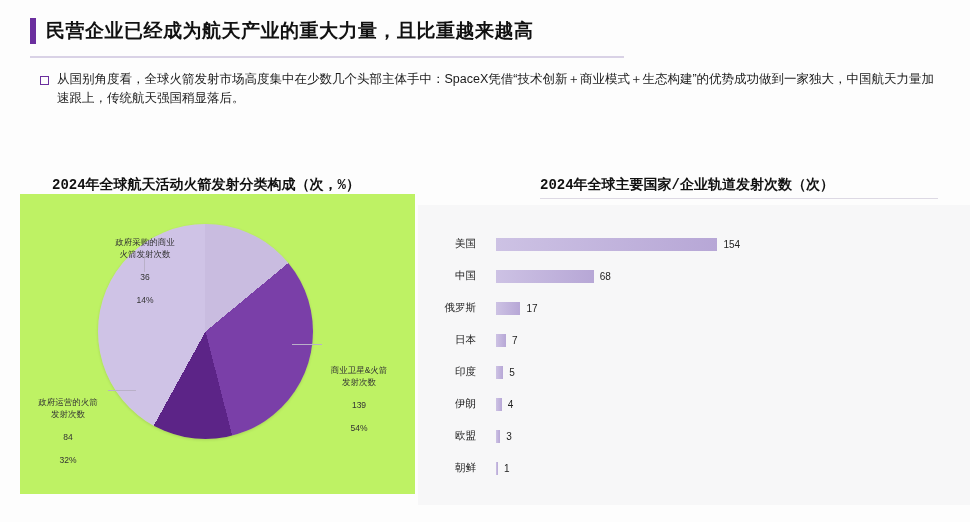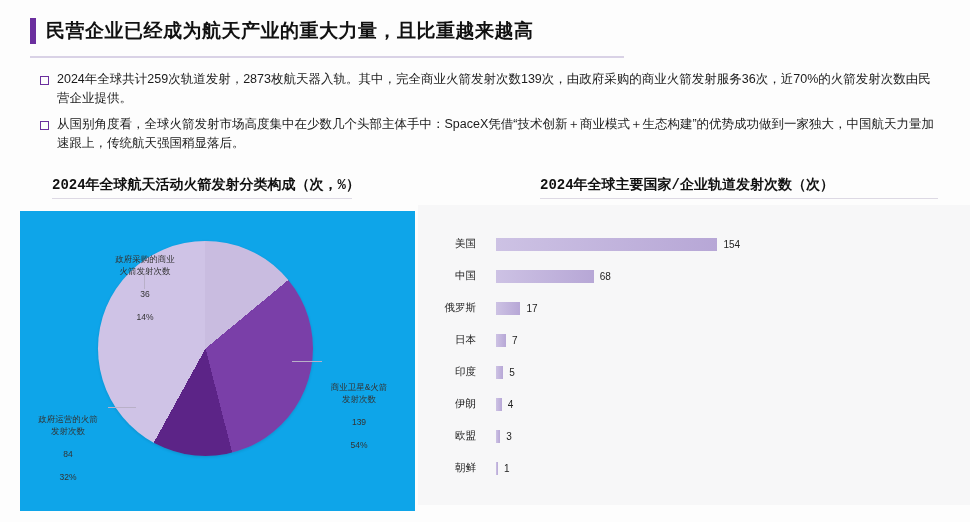--- a/index.html
+++ b/index.html
@@ -48,22 +48,22 @@
   }
   #head-left{left:52px;top:176px;}
   #head-right{left:540px;top:176px;}
   .head-rule{
     position:absolute;height:1px;background:#ddd9e4;
   }
   #rule-left{left:52px;top:198px;width:300px;}
   #rule-right{left:540px;top:198px;width:398px;}
   
   .pie-panel{
-    position:absolute;left:20px;top:211px;width:395px;height:300px;
-    background:#0ea5e9;
+    position:absolute;left:20px;top:194px;width:395px;height:300px;
+    background:#bef264;
   }
   .pie{
     position:absolute;left:78px;top:30px;width:215px;height:215px;border-radius:50%;
     background:conic-gradient(
       from 0deg,
       #c9bce0 0deg 50.4deg,
       #7a3fa8 50.4deg 165.6deg,
       #5c2487 165.6deg 208.8deg,
       #cfc3e6 208.8deg 360deg
     );
@@ -112,24 +112,20 @@
 
   <div class="title-wrap">
     <div class="title-bar"></div>
     <div class="title-text">民营企业已经成为航天产业的重大力量，且比重越来越高</div>
   </div>
   <div class="title-underline"></div>
 
   <div class="bullets">
     <div class="bullet">
       <div class="bullet-mark"></div>
-      <div class="bullet-text">2024年全球共计259次轨道发射，2873枚航天器入轨。其中，完全商业火箭发射次数139次，由政府采购的商业火箭发射服务36次，近70%的火箭发射次数由民营企业提供。</div>
-    </div>
-    <div class="bullet">
-      <div class="bullet-mark"></div>
       <div class="bullet-text">从国别角度看，全球火箭发射市场高度集中在少数几个头部主体手中：SpaceX凭借“技术创新＋商业模式＋生态构建”的优势成功做到一家独大，中国航天力量加速跟上，传统航天强国稍显落后。</div>
     </div>
   </div>
 
   <div class="chart-head" id="head-left">2024年全球航天活动火箭发射分类构成（次，%）</div>
   <div class="head-rule" id="rule-left"></div>
   <div class="chart-head" id="head-right">2024年全球主要国家/企业轨道发射次数（次）</div>
   <div class="head-rule" id="rule-right"></div>
 
   <div class="pie-panel">

